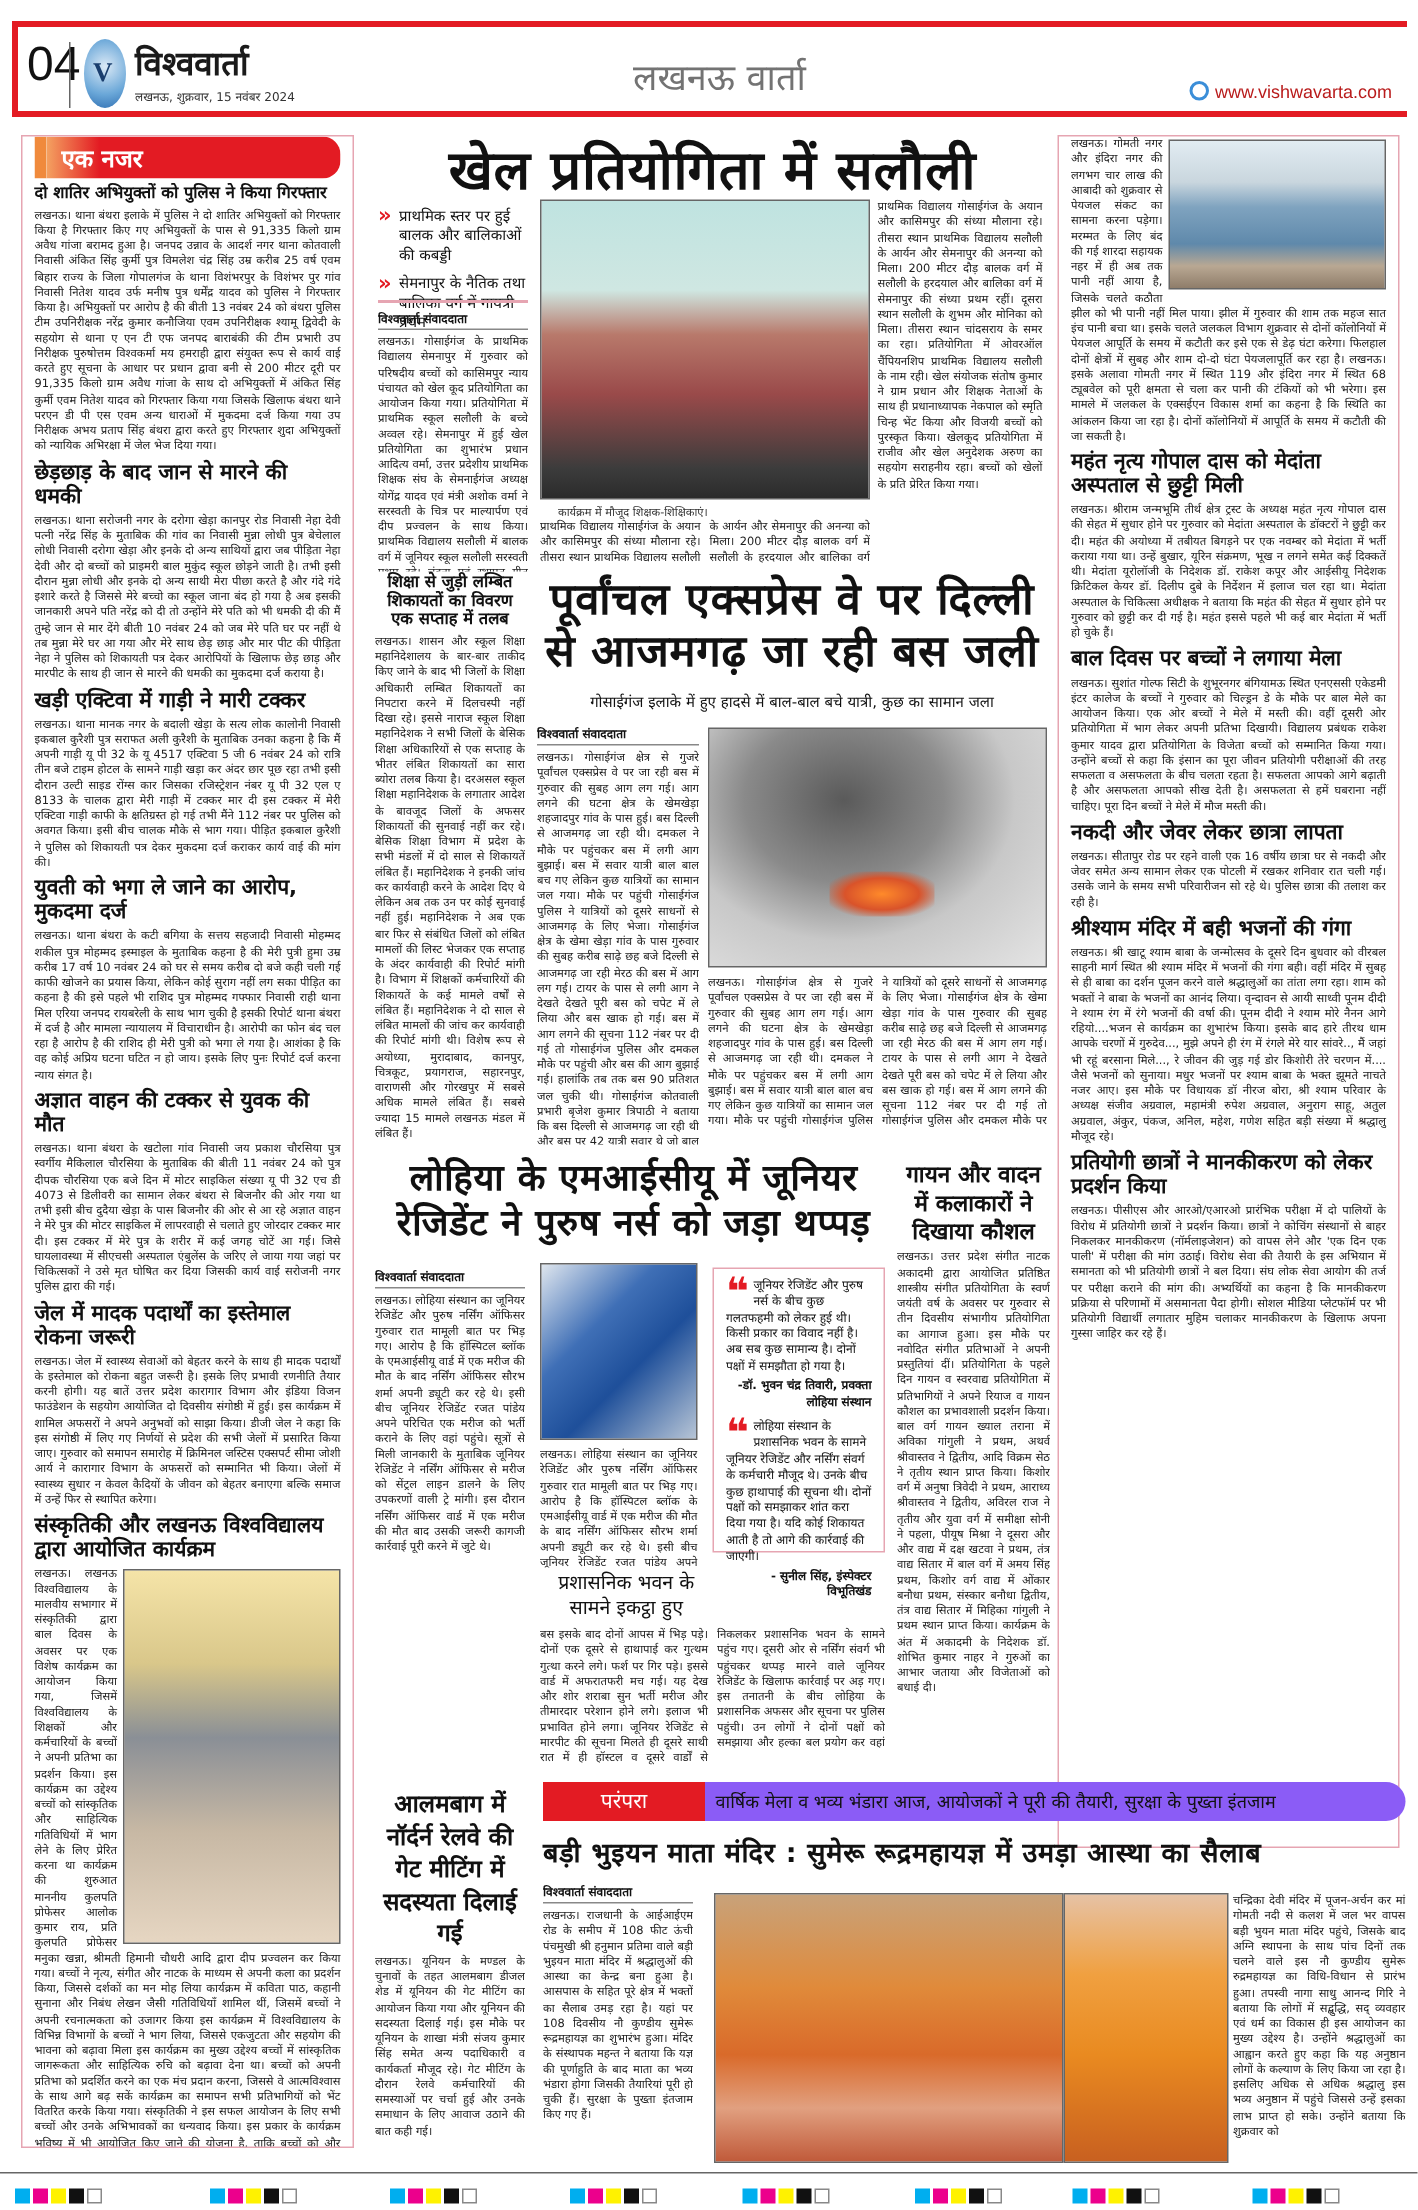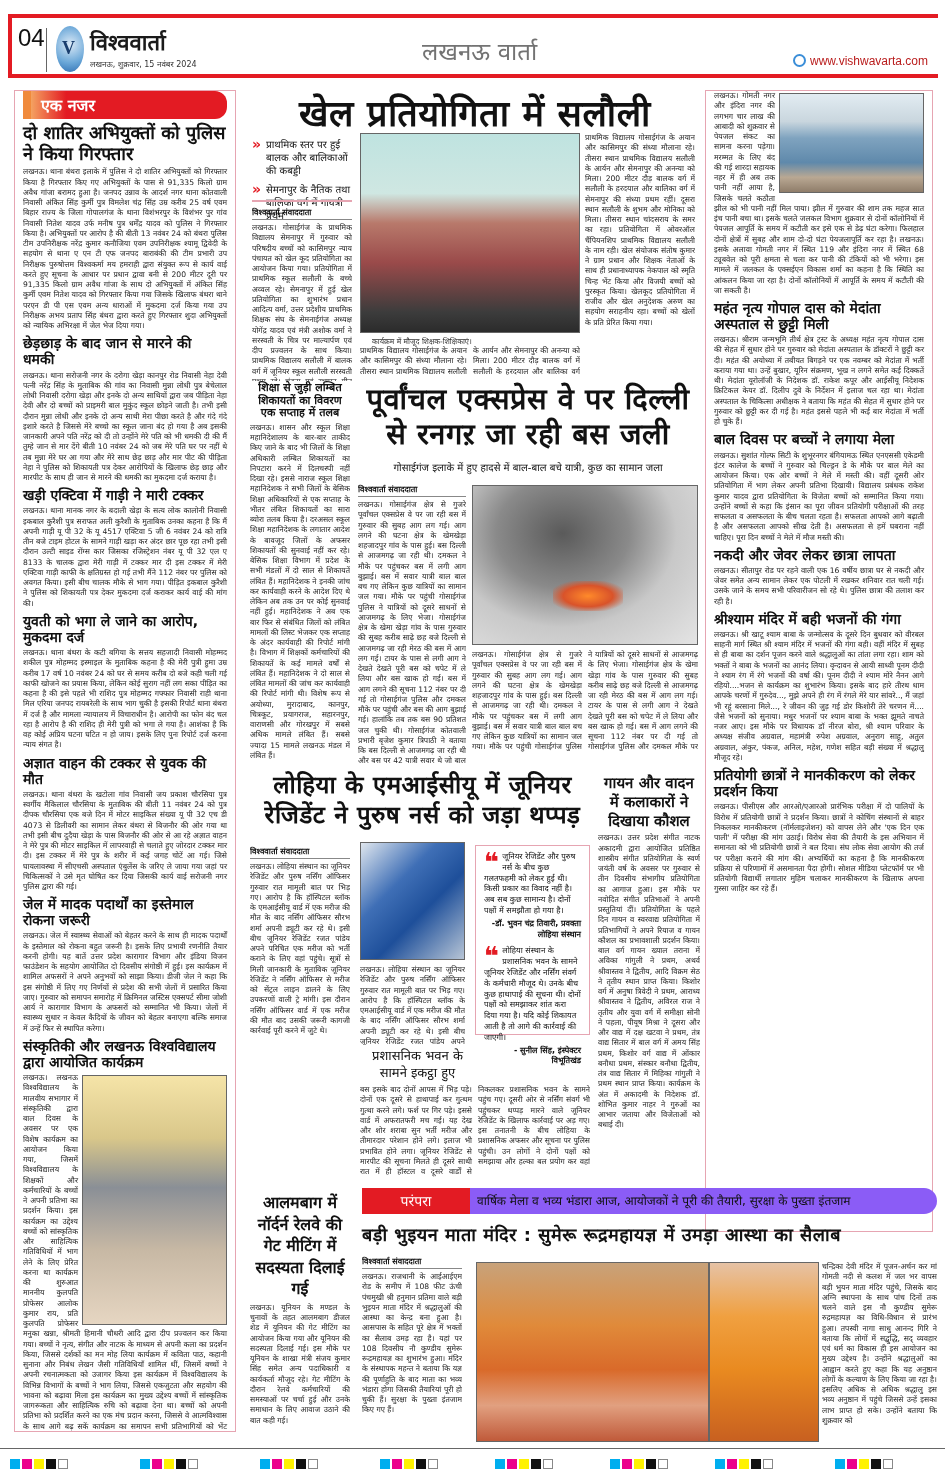--- a/index.html
+++ b/index.html
@@ -1,18 +1,18 @@
 <!DOCTYPE html>
 <html><head>
 <meta charset="utf-8">
 <style>
   *{box-sizing:border-box;margin:0;padding:0}
   body{width:945px;height:1473px;background:#fff;font-family:"DejaVu Sans",sans-serif;color:#111;position:relative;overflow:hidden}
   .masthead{position:absolute;left:8px;top:14px;width:930px;height:64px;border-left:4px solid #e31b23;border-top:4px solid #e31b23;border-bottom:4px solid #e31b23}
-  .pg-num{position:absolute;left:8px;top:14px;font-size:24px;font-family:"Liberation Sans",sans-serif;color:#111}
+  .pg-num{position:absolute;left:8px;top:14px;font-size:32px;font-family:"Liberation Sans",sans-serif;color:#111}
   .sep{position:absolute;left:34px;top:10px;width:1px;height:44px;background:#666}
   .logo{position:absolute;left:44px;top:8px;width:28px;height:46px;border-radius:50%;background:radial-gradient(circle at 50% 40%,#dbe9f6 0%,#6aa7d8 60%,#2f6fb2 100%)}
   .logo span{position:absolute;left:6px;top:12px;font-weight:bold;font-size:18px;color:#1a3e6e;font-family:"Liberation Serif",serif}
   .brand{position:absolute;left:78px;top:8px;font-size:22px;font-weight:bold;color:#1a1a1a}
   .dateline{position:absolute;left:78px;top:40px;font-size:8px;color:#333}
   .section-title{position:absolute;left:410px;top:16px;font-size:24px;color:#737373}
   .website{position:absolute;right:10px;top:36px;font-size:12px;color:#b91c1c;font-family:Liberation Sans, sans-serif}
   .website .ie{display:inline-block;width:13px;height:13px;border-radius:50%;border:2px solid #3b8ed8;margin-right:4px;vertical-align:-2px}
   .panel{position:absolute;border:1px solid #e6a5b2;background:#fff;padding:0 8px;overflow:hidden}
   .ribbon{background:linear-gradient(90deg,#f4a261 0%,#e31b23 18%,#e31b23 100%);color:#fff;font-weight:bold;font-size:16px;padding:3px 10px;border-radius:0 12px 12px 0;border-left:8px solid #f08a3c;display:inline-block;width:100%}
@@ -48,21 +48,21 @@
       <span>V</span>
     </div>
   <div class="brand">विश्ववार्ता</div>
   <div class="dateline">लखनऊ, शुक्रवार, 15 नवंबर 2024</div>
   <div class="section-title">लखनऊ वार्ता</div>
   <div class="website"><span class="ie"></span><span>www.vishwavarta.com</span></div>
 </div>
 
 <div class="panel" style="left:14px;top:90px;width:222px;height:1342px">
   <div class="ribbon">एक नजर</div>
-  <h3 style="font-size:18px">दो शातिर अभियुक्तों को पुलिस ने किया गिरफ्तार</h3>
+  <h3 style="font-size:11px">दो शातिर अभियुक्तों को पुलिस ने किया गिरफ्तार</h3>
   <p class="body">लखनऊ। थाना बंथरा इलाके में पुलिस ने दो शातिर अभियुक्तों को गिरफ्तार किया है गिरफ्तार किए गए अभियुक्तों के पास से 91,335 किलो ग्राम अवैध गांजा बरामद हुआ है। जनपद उन्नाव के आदर्श नगर थाना कोतवाली निवासी अंकित सिंह कुर्मी पुत्र विमलेश चंद्र सिंह उम्र करीब 25 वर्ष एवम बिहार राज्य के जिला गोपालगंज के थाना विशंभरपुर के विशंभर पुर गांव निवासी नितेश यादव उर्फ मनीष पुत्र धर्मेंद्र यादव को पुलिस ने गिरफ्तार किया है। अभियुक्तों पर आरोप है की बीती 13 नवंबर 24 को बंथरा पुलिस टीम उपनिरीक्षक नरेंद्र कुमार कनौजिया एवम उपनिरीक्षक श्यामू द्विवेदी के सहयोग से थाना ए एन टी एफ जनपद बाराबंकी की टीम प्रभारी उप निरीक्षक पुरुषोत्तम विश्वकर्मा मय हमराही द्वारा संयुक्त रूप से कार्य वाई करते हुए सूचना के आधार पर प्रधान द्वावा बनी से 200 मीटर दूरी पर 91,335 किलो ग्राम अवैध गांजा के साथ दो अभियुक्तों में अंकित सिंह कुर्मी एवम नितेश यादव को गिरफ्तार किया गया जिसके खिलाफ बंथरा थाने परएन डी पी एस एवम अन्य धाराओं में मुकदमा दर्ज किया गया उप निरीक्षक अभय प्रताप सिंह बंथरा द्वारा करते हुए गिरफ्तार शुदा अभियुक्तों को न्यायिक अभिरक्षा में जेल भेज दिया गया।</p>
   <h3>छेड़छाड़ के बाद जान से मारने की धमकी</h3>
   <p class="body">लखनऊ। थाना सरोजनी नगर के दरोगा खेड़ा कानपुर रोड निवासी नेहा देवी पत्नी नरेंद्र सिंह के मुताबिक की गांव का निवासी मुन्ना लोधी पुत्र बेचेलाल लोधी निवासी दरोगा खेड़ा और इनके दो अन्य साथियों द्वारा जब पीड़िता नेहा देवी और दो बच्चों को प्राइमरी बाल मुकुंद स्कूल छोड़ने जाती है। तभी इसी दौरान मुन्ना लोधी और इनके दो अन्य साथी मेरा पीछा करते है और गंदे गंदे इशारे करते है जिससे मेरे बच्चो का स्कूल जाना बंद हो गया है अब इसकी जानकारी अपने पति नरेंद्र को दी तो उन्होंने मेरे पति को भी धमकी दी की मैं तुम्हे जान से मार देंगे बीती 10 नवंबर 24 को जब मेरे पति घर पर नहीं थे तब मुन्ना मेरे घर आ गया और मेरे साथ छेड़ छाड़ और मार पीट की पीड़िता नेहा ने पुलिस को शिकायती पत्र देकर आरोपियों के खिलाफ छेड़ छाड़ और मारपीट के साथ ही जान से मारने की धमकी का मुकदमा दर्ज कराया है।</p>
   <h3>खड़ी एक्टिवा में गाड़ी ने मारी टक्कर</h3>
   <p class="body">लखनऊ। थाना मानक नगर के बदाली खेड़ा के सत्य लोक कालोनी निवासी इकबाल कुरैशी पुत्र सराफत अली कुरैशी के मुताबिक उनका कहना है कि मैं अपनी गाड़ी यू पी 32 के यू 4517 एक्टिवा 5 जी 6 नवंबर 24 को रात्रि तीन बजे टाइम होटल के सामने गाड़ी खड़ा कर अंदर छार पूछ रहा तभी इसी दौरान उल्टी साइड रोंग्स कार जिसका रजिस्ट्रेशन नंबर यू पी 32 एल ए 8133 के चालक द्वारा मेरी गाड़ी में टक्कर मार दी इस टक्कर में मेरी एक्टिवा गाड़ी काफी के क्षतिग्रस्त हो गई तभी मैंने 112 नंबर पर पुलिस को अवगत किया। इसी बीच चालक मौके से भाग गया। पीड़ित इकबाल कुरैशी ने पुलिस को शिकायती पत्र देकर मुकदमा दर्ज कराकर कार्य वाई की मांग की।</p>
   <h3>युवती को भगा ले जाने का आरोप, मुकदमा दर्ज</h3>
   <p class="body">लखनऊ। थाना बंथरा के कटी बगिया के सत्तय सहजादी निवासी मोहम्मद शकील पुत्र मोहम्मद इस्माइल के मुताबिक कहना है की मेरी पुत्री हुमा उम्र करीब 17 वर्ष 10 नवंबर 24 को घर से समय करीब दो बजे कही चली गई काफी खोजने का प्रयास किया, लेकिन कोई सुराग नहीं लग सका पीड़ित का कहना है की इसे पहले भी राशिद पुत्र मोहम्मद गफ्फार निवासी राही थाना मिल एरिया जनपद रायबरेली के साथ भाग चुकी है इसकी रिपोर्ट थाना बंथरा में दर्ज है और मामला न्यायालय में विचाराधीन है। आरोपी का फोन बंद चल रहा है आरोप है की राशिद ही मेरी पुत्री को भगा ले गया है। आशंका है कि वह कोई अप्रिय घटना घटित न हो जाय। इसके लिए पुनः रिपोर्ट दर्ज करना न्याय संगत है।</p>
   <h3>अज्ञात वाहन की टक्कर से युवक की मौत</h3>
   <p class="body">लखनऊ। थाना बंथरा के खटोला गांव निवासी जय प्रकाश चौरसिया पुत्र स्वर्गीय मैकिलाल चौरसिया के मुताबिक की बीती 11 नवंबर 24 को पुत्र दीपक चौरसिया एक बजे दिन में मोटर साइकिल संख्या यू पी 32 एच डी 4073 से डिलीवरी का सामान लेकर बंथरा से बिजनौर की ओर गया था तभी इसी बीच दुदैया खेड़ा के पास बिजनौर की ओर से आ रहे अज्ञात वाहन ने मेरे पुत्र की मोटर साइकिल में लापरवाही से चलाते हुए जोरदार टक्कर मार दी। इस टक्कर में मेरे पुत्र के शरीर में कई जगह चोटें आ गई। जिसे घायलावस्था में सीएचसी अस्पताल एंबुलेंस के जरिए ले जाया गया जहां पर चिकित्सकों ने उसे मृत घोषित कर दिया जिसकी कार्य वाई सरोजनी नगर पुलिस द्वारा की गई।</p>
   <h3>जेल में मादक पदार्थों का इस्तेमाल रोकना जरूरी</h3>
@@ -106,21 +106,21 @@
   <p class="body">लखनऊ। श्री खाटू श्याम बाबा के जन्मोत्सव के दूसरे दिन बुधवार को वीरबल साहनी मार्ग स्थित श्री श्याम मंदिर में भजनों की गंगा बही। वहीं मंदिर में सुबह से ही बाबा का दर्शन पूजन करने वाले श्रद्धालुओं का तांता लगा रहा। शाम को भक्तों ने बाबा के भजनों का आनंद लिया। वृन्दावन से आयी साध्वी पूनम दीदी ने श्याम रंग में रंगे भजनों की वर्षा की। पूनम दीदी ने श्याम मोरे नैनन आगे रहियो....भजन से कार्यक्रम का शुभारंभ किया। इसके बाद हारे तीरथ धाम आपके चरणों में गुरुदेव..., मुझे अपने ही रंग में रंगले मेरे यार सांवरे.., मैं जहां भी रहूं बरसाना मिले..., रे जीवन की जुड़ गई डोर किशोरी तेरे चरणन में.... जैसे भजनों को सुनाया। मधुर भजनों पर श्याम बाबा के भक्त झूमते नाचते नजर आए। इस मौके पर विधायक डॉ नीरज बोरा, श्री श्याम परिवार के अध्यक्ष संजीव अग्रवाल, महामंत्री रुपेश अग्रवाल, अनुराग साहू, अतुल अग्रवाल, अंकुर, पंकज, अनिल, महेश, गणेश सहित बड़ी संख्या में श्रद्धालु मौजूद रहे।</p>
   <h3>प्रतियोगी छात्रों ने मानकीकरण को लेकर प्रदर्शन किया</h3>
   <p class="body">लखनऊ। पीसीएस और आरओ/एआरओ प्रारंभिक परीक्षा में दो पालियों के विरोध में प्रतियोगी छात्रों ने प्रदर्शन किया। छात्रों ने कोचिंग संस्थानों से बाहर निकलकर मानकीकरण (नॉर्मलाइजेशन) को वापस लेने और 'एक दिन एक पाली' में परीक्षा की मांग उठाई। विरोध सेवा की तैयारी के इस अभियान में समानता को भी प्रतियोगी छात्रों ने बल दिया। संघ लोक सेवा आयोग की तर्ज पर परीक्षा कराने की मांग की। अभ्यर्थियों का कहना है कि मानकीकरण प्रक्रिया से परिणामों में असमानता पैदा होगी। सोशल मीडिया प्लेटफॉर्म पर भी प्रतियोगी विद्यार्थी लगातार मुहिम चलाकर मानकीकरण के खिलाफ अपना गुस्सा जाहिर कर रहे हैं।</p>
 </div>
 
 <div class="col" style="left:250px;top:378px;width:100px;height:385px">
   <h3 style="font-size:11px;text-align:center">शिक्षा से जुड़ी लम्बित शिकायतों का विवरण एक सप्ताह में तलब</h3>
   <p class="body">लखनऊ। शासन और स्कूल शिक्षा महानिदेशालय के बार-बार ताकीद किए जाने के बाद भी जिलों के शिक्षा अधिकारी लम्बित शिकायतों का निपटारा करने में दिलचस्पी नहीं दिखा रहे। इससे नाराज स्कूल शिक्षा महानिदेशक ने सभी जिलों के बेसिक शिक्षा अधिकारियों से एक सप्ताह के भीतर लंबित शिकायतों का सारा ब्योरा तलब किया है। दरअसल स्कूल शिक्षा महानिदेशक के लगातार आदेश के बावजूद जिलों के अफसर शिकायतों की सुनवाई नहीं कर रहे। बेसिक शिक्षा विभाग में प्रदेश के सभी मंडलों में दो साल से शिकायतें लंबित हैं। महानिदेशक ने इनकी जांच कर कार्यवाही करने के आदेश दिए थे लेकिन अब तक उन पर कोई सुनवाई नहीं हुई। महानिदेशक ने अब एक बार फिर से संबंधित जिलों को लंबित मामलों की लिस्ट भेजकर एक सप्ताह के अंदर कार्यवाही की रिपोर्ट मांगी है। विभाग में शिक्षकों कर्मचारियों की शिकायतें के कई मामले वर्षों से लंबित हैं। महानिदेशक ने दो साल से लंबित मामलों की जांच कर कार्यवाही की रिपोर्ट मांगी थी। विशेष रूप से अयोध्या, मुरादाबाद, कानपुर, चित्रकूट, प्रयागराज, सहारनपुर, वाराणसी और गोरखपुर में सबसे अधिक मामले लंबित हैं। सबसे ज्यादा 15 मामले लखनऊ मंडल में लंबित हैं।</p>
 </div>
 
-<div class="bigh" style="left:358px;top:382px;width:340px;font-size:29px;text-align:center;line-height:1.2">पूर्वांचल एक्सप्रेस वे पर दिल्ली से रनगऱ जा रही बस जली</div>
+<div class="bigh" style="left:358px;top:382px;width:340px;font-size:29px;text-align:center;line-height:1.2">पूर्वांचल एक्सप्रेस वे पर दिल्ली से आजमगढ़ जा रही बस जली</div>
 <div style="position:absolute;left:358px;top:460px;width:340px;font-size:10px;text-align:center">गोसाईगंज इलाके में हुए हादसे में बाल-बाल बचे यात्री, कुछ का सामान जला</div>
 <div class="col" style="left:358px;top:483px;width:108px;height:280px">
   <div class="byline">विश्ववार्ता संवाददाता</div>
   <p class="body">लखनऊ। गोसाईगंज क्षेत्र से गुजरे पूर्वांचल एक्सप्रेस वे पर जा रही बस में गुरुवार की सुबह आग लग गई। आग लगने की घटना क्षेत्र के खेमखेड़ा शहजादपुर गांव के पास हुई। बस दिल्ली से आजमगढ़ जा रही थी। दमकल ने मौके पर पहुंचकर बस में लगी आग बुझाई। बस में सवार यात्री बाल बाल बच गए लेकिन कुछ यात्रियों का सामान जल गया। मौके पर पहुंची गोसाईगंज पुलिस ने यात्रियों को दूसरे साधनों से आजमगढ़ के लिए भेजा। गोसाईगंज क्षेत्र के खेमा खेड़ा गांव के पास गुरुवार की सुबह करीब साढ़े छह बजे दिल्ली से आजमगढ़ जा रही मेरठ की बस में आग लग गई। टायर के पास से लगी आग ने देखते देखते पूरी बस को चपेट में ले लिया और बस खाक हो गई। बस में आग लगने की सूचना 112 नंबर पर दी गई तो गोसाईगंज पुलिस और दमकल मौके पर पहुंची और बस की आग बुझाई गई। हालांकि तब तक बस 90 प्रतिशत जल चुकी थी। गोसाईगंज कोतवाली प्रभारी बृजेश कुमार त्रिपाठी ने बताया कि बस दिल्ली से आजमगढ़ जा रही थी और बस पर 42 यात्री सवार थे जो बाल बाल बच गए। उन्होंने बताया कि बस में आग टायर फटने से लगी। पुलिस ने यात्रियों को दूसरे साधनों से आजमगढ़ के लिए भेजा।</p>
 </div>
 <div class="photo" style="left:472px;top:485px;width:226px;height:160px;background:radial-gradient(ellipse at 40% 30%,#5a5a5a 0%,#8a8a8a 35%,#c8c8c8 60%,#e4e4e4 100%)">
   <div style="position:absolute;left:80px;top:95px;width:70px;height:30px;background:radial-gradient(ellipse,#ff8a2a 0%,#d9532a 50%,transparent 80%)"></div>
 </div>
 <div class="col" style="left:472px;top:650px;width:226px;height:110px;column-count:2;column-gap:6px">
   <p class="body">लखनऊ। गोसाईगंज क्षेत्र से गुजरे पूर्वांचल एक्सप्रेस वे पर जा रही बस में गुरुवार की सुबह आग लग गई। आग लगने की घटना क्षेत्र के खेमखेड़ा शहजादपुर गांव के पास हुई। बस दिल्ली से आजमगढ़ जा रही थी। दमकल ने मौके पर पहुंचकर बस में लगी आग बुझाई। बस में सवार यात्री बाल बाल बच गए लेकिन कुछ यात्रियों का सामान जल गया। मौके पर पहुंची गोसाईगंज पुलिस ने यात्रियों को दूसरे साधनों से आजमगढ़ के लिए भेजा। गोसाईगंज क्षेत्र के खेमा खेड़ा गांव के पास गुरुवार की सुबह करीब साढ़े छह बजे दिल्ली से आजमगढ़ जा रही मेरठ की बस में आग लग गई। टायर के पास से लगी आग ने देखते देखते पूरी बस को चपेट में ले लिया और बस खाक हो गई। बस में आग लगने की सूचना 112 नंबर पर दी गई तो गोसाईगंज पुलिस और दमकल मौके पर पहुंची और बस की आग बुझाई गई। हालांकि तब तक बस 90 प्रतिशत जल चुकी थी। गोसाईगंज कोतवाली प्रभारी बृजेश कुमार त्रिपाठी ने बताया कि बस दिल्ली से आजमगढ़ जा रही थी और बस पर 42 यात्री सवार थे जो बाल बाल बच गए। उन्होंने बताया कि बस में आग टायर फटने से लगी। पुलिस ने यात्रियों को दूसरे साधनों से आजमगढ़ के लिए भेजा।</p>

